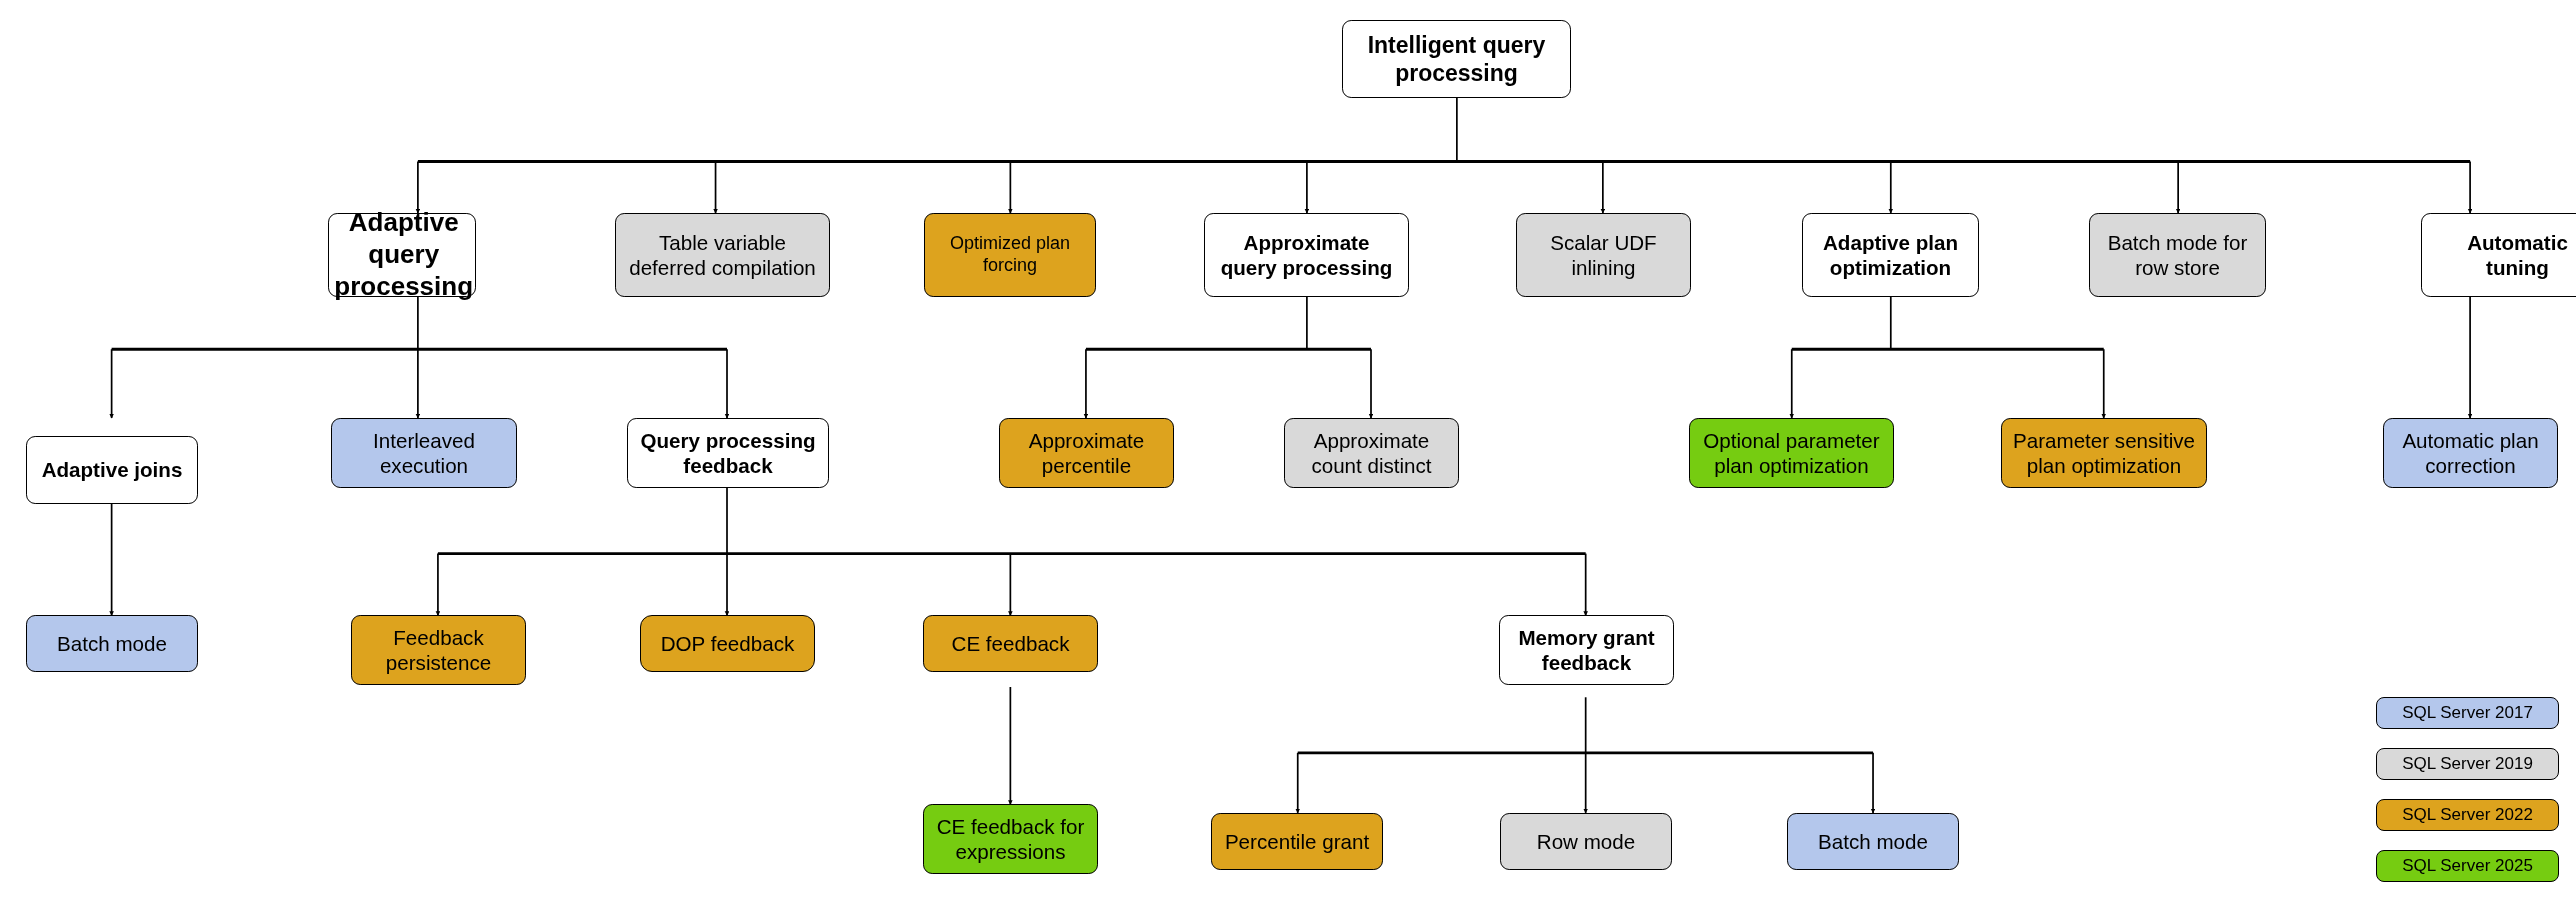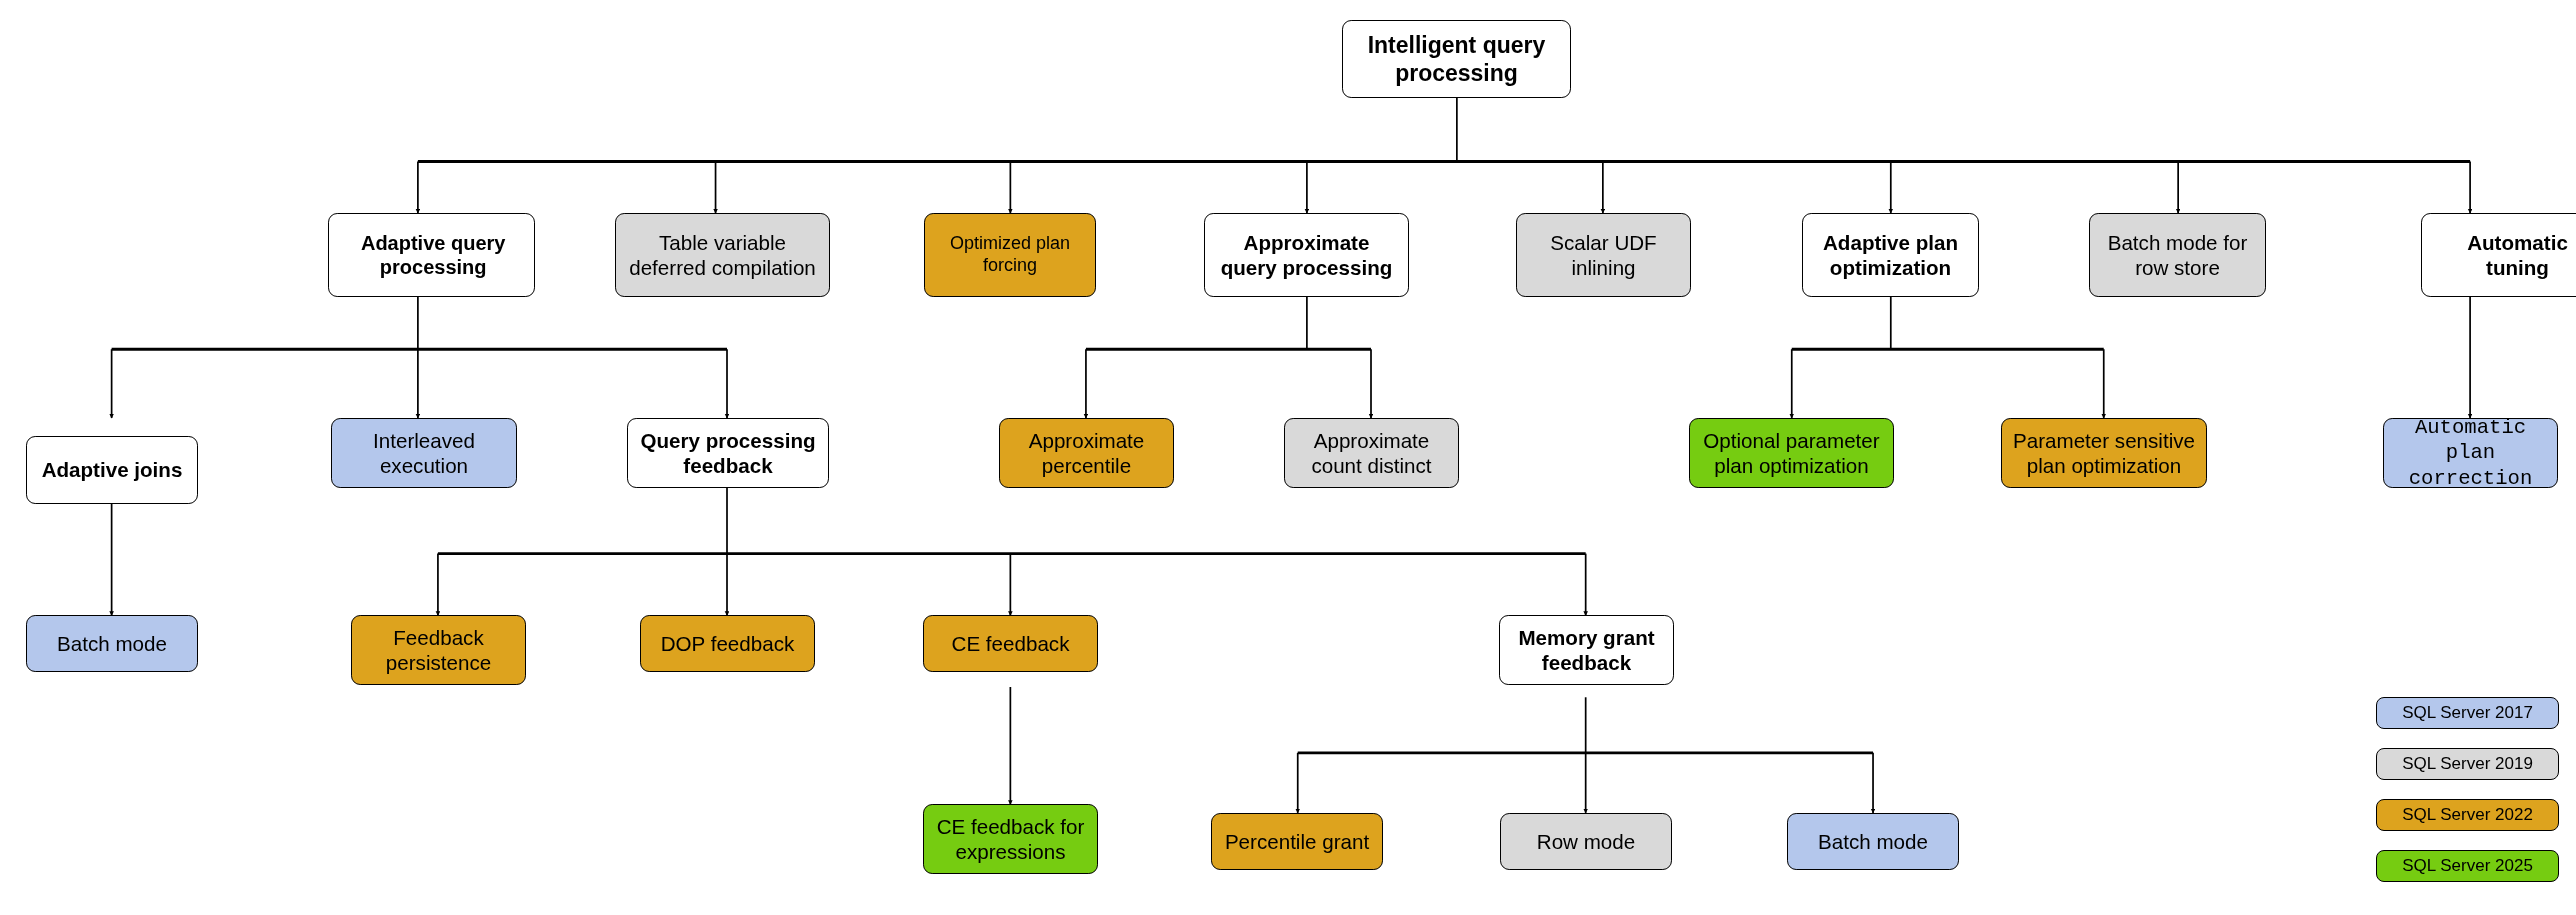--- a/index.html
+++ b/index.html
@@ -93,21 +93,21 @@
       <path d="M2267,1315 L3272,1315" stroke-width="5"></path>
       <path d="M2267,1315 L2267,1420" marker-end="url(#ah)"></path>
       <path d="M2770,1315 L2770,1420" marker-end="url(#ah)"></path>
       <path d="M3272,1315 L3272,1420" marker-end="url(#ah)"></path>
     </g>
   </svg>
 
   <div class="node bold f-white" style="left:1342px;top:20px;width:229px;height:78px;font-size:23px;">Intelligent query
 processing</div>
 
-  <div class="node bold f-white" style="left:328px;top:213px;width:207px;height:84px;font-size:20px;padding-left:8px;">Adaptive query
+  <div class="node bold f-white" style="left:328px;top:213px;width:148px;height:84px;font-size:26px;padding-left:8px;">Adaptive query
 processing</div>
 
   <div class="node reg f-gray" style="left:615px;top:213px;width:215px;height:84px;font-size:20.6px;">Table variable
 deferred compilation</div>
 
   <div class="node reg f-gold" style="left:924px;top:213px;width:172px;height:84px;font-size:18px;">Optimized plan
 forcing</div>
 
   <div class="node bold f-white" style="left:1204px;top:213px;width:205px;height:84px;font-size:20.6px;">Approximate
 query processing</div>
@@ -137,29 +137,29 @@
 
   <div class="node reg f-gray" style="left:1284px;top:418px;width:175px;height:70px;font-size:20.6px;">Approximate
 count distinct</div>
 
   <div class="node reg f-green" style="left:1689px;top:418px;width:205px;height:70px;font-size:20.6px;">Optional parameter
 plan optimization</div>
 
   <div class="node reg f-gold" style="left:2001px;top:418px;width:206px;height:70px;font-size:20.6px;">Parameter sensitive
 plan optimization</div>
 
-  <div class="node reg f-blue" style="left:2383px;top:418px;width:175px;height:70px;font-size:20.6px;font-family:Liberation Mono, monospace;">Automatic plan
+  <div class="node reg f-blue" style="left:2383px;top:418px;width:175px;height:70px;font-size:20.6px;">Automatic plan
 correction</div>
 
   <div class="node reg f-blue" style="left:26px;top:615px;width:172px;height:57px;font-size:20.6px;">Batch mode</div>
 
   <div class="node reg f-gold" style="left:351px;top:615px;width:175px;height:70px;font-size:20.6px;">Feedback
 persistence</div>
 
-  <div class="node reg f-gold" style="left:640px;top:615px;width:175px;height:57px;font-size:20.6px;">DOP feedback</div>
+  <div class="node reg f-gold" style="left:640px;top:615px;width:175px;height:57px;font-size:20.6px;border-radius:12px;">DOP feedback</div>
 
   <div class="node reg f-gold" style="left:923px;top:615px;width:175px;height:57px;font-size:20.6px;">CE feedback</div>
 
   <div class="node bold f-white" style="left:1499px;top:615px;width:175px;height:70px;font-size:20.6px;">Memory grant
 feedback</div>
 
   <div class="node reg f-green" style="left:923px;top:804px;width:175px;height:70px;font-size:20.6px;">CE feedback for
 expressions</div>
 
   <div class="node reg f-gold" style="left:1211px;top:813px;width:172px;height:57px;font-size:20.6px;">Percentile grant</div>

